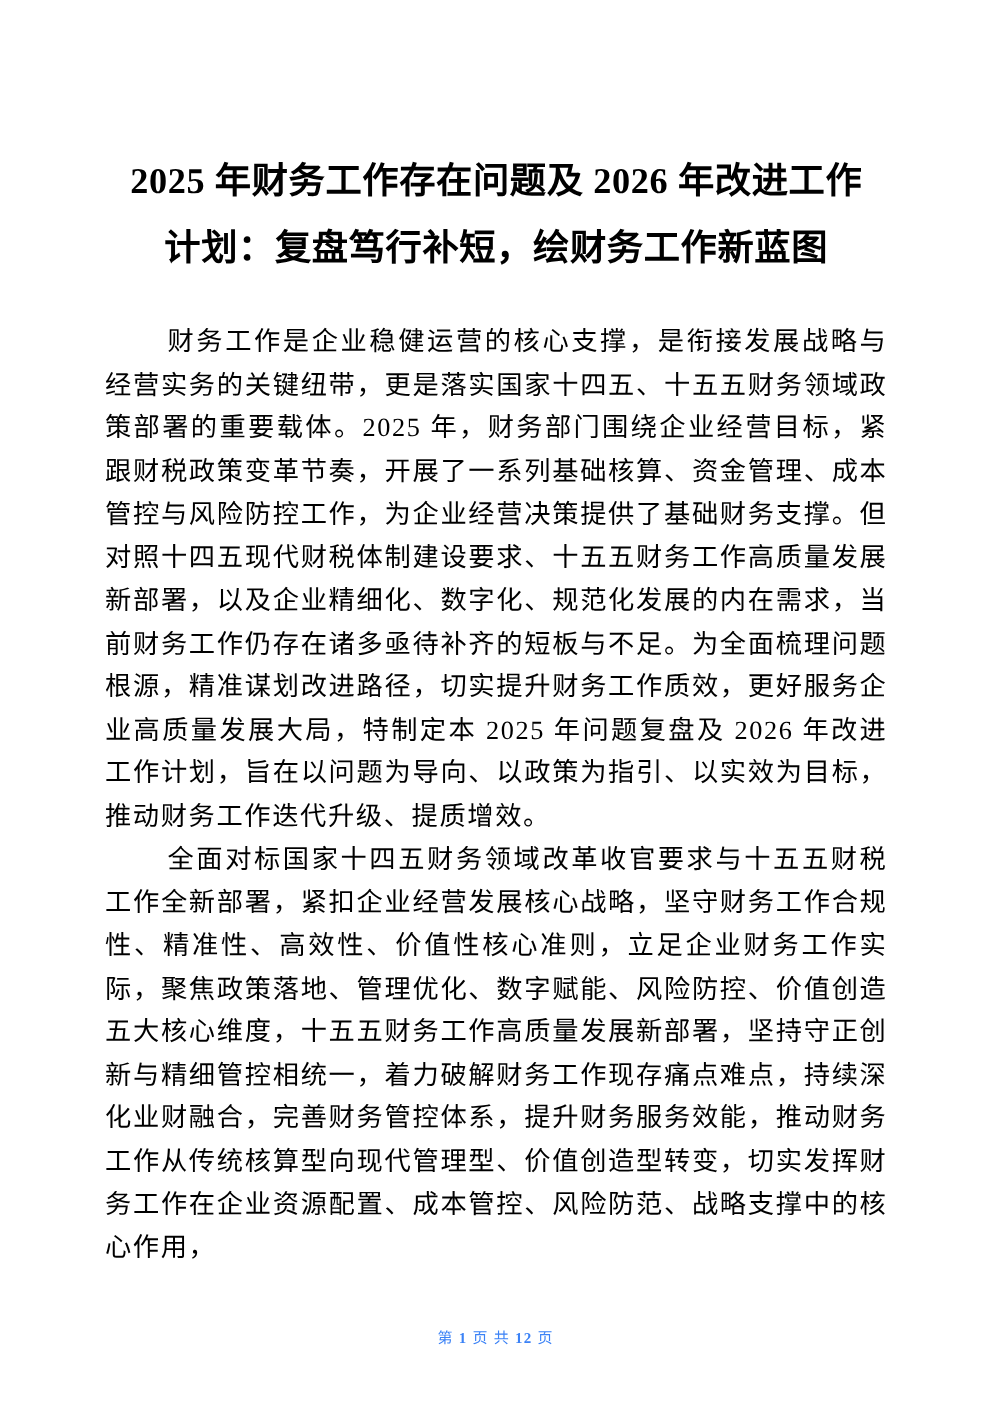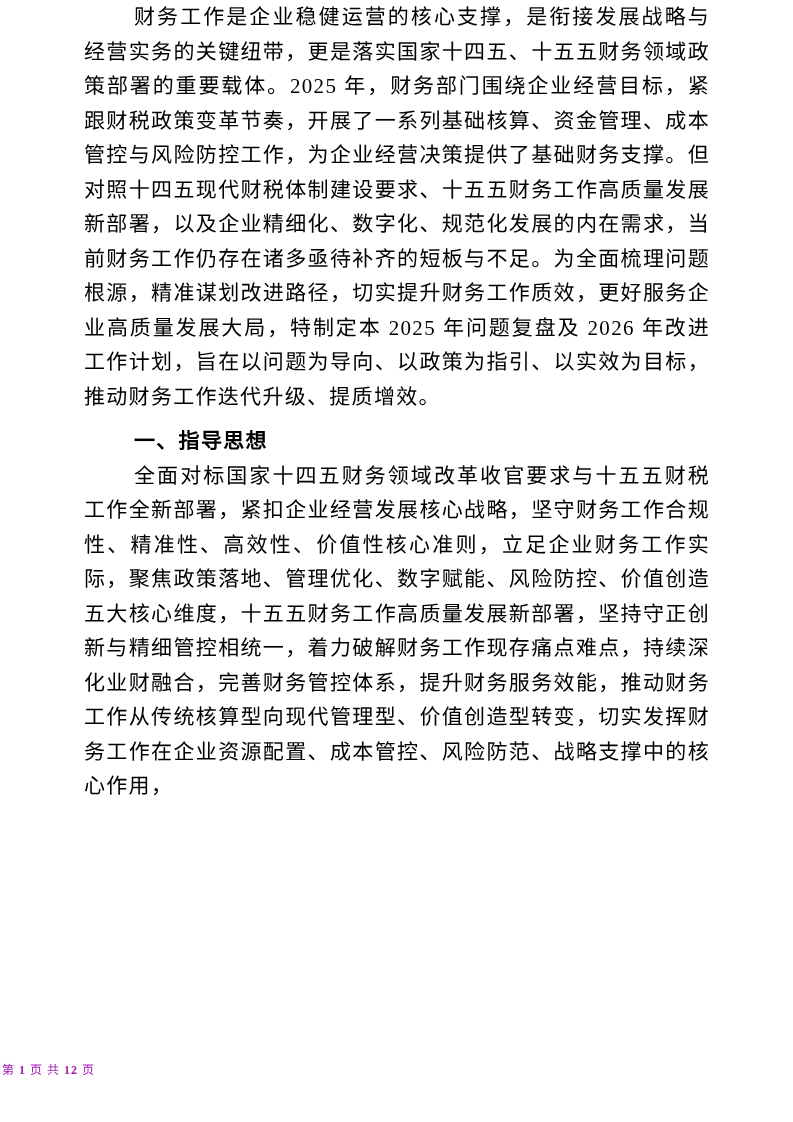--- a/index.html
+++ b/index.html
@@ -48,43 +48,43 @@
     line-height: 34.5px;
     font-weight: bold;
     letter-spacing: 1.3px;
     text-indent: 50px;
   }
   .page-footer {
     position: absolute;
     left: 0;
     bottom: 44px;
     width: 100%;
-    text-align: left;
+    text-align: center;
     font-size: 12px;
     letter-spacing: 1px;
-    color: #a21caf;
+    color: #3b82f6;
   }
   .page-footer span {
     margin: 0 2px;
   }
   .footer-num {
     font-weight: bold;
     font-family: "Liberation Serif", "DejaVu Serif", serif;
   }
 </style>
 </head>
 <body>
 
 <div class="page">
   <div class="content">
 
+    <h1 class="doc-title">2025 年财务工作存在问题及 2026 年改进工作计划：复盘笃行补短，绘财务工作新蓝图</h1>
 
     <p class="para">财务工作是企业稳健运营的核心支撑，是衔接发展战略与经营实务的关键纽带，更是落实国家十四五、十五五财务领域政策部署的重要载体。2025 年，财务部门围绕企业经营目标，紧跟财税政策变革节奏，开展了一系列基础核算、资金管理、成本管控与风险防控工作，为企业经营决策提供了基础财务支撑。但对照十四五现代财税体制建设要求、十五五财务工作高质量发展新部署，以及企业精细化、数字化、规范化发展的内在需求，当前财务工作仍存在诸多亟待补齐的短板与不足。为全面梳理问题根源，精准谋划改进路径，切实提升财务工作质效，更好服务企业高质量发展大局，特制定本 2025 年问题复盘及 2026 年改进工作计划，旨在以问题为导向、以政策为指引、以实效为目标，推动财务工作迭代升级、提质增效。</p>
 
-    <h2 class="section-heading">一、指导思想</h2>
 
     <p class="para">全面对标国家十四五财务领域改革收官要求与十五五财税工作全新部署，紧扣企业经营发展核心战略，坚守财务工作合规性、精准性、高效性、价值性核心准则，立足企业财务工作实际，聚焦政策落地、管理优化、数字赋能、风险防控、价值创造五大核心维度，十五五财务工作高质量发展新部署，坚持守正创新与精细管控相统一，着力破解财务工作现存痛点难点，持续深化业财融合，完善财务管控体系，提升财务服务效能，推动财务工作从传统核算型向现代管理型、价值创造型转变，切实发挥财务工作在企业资源配置、成本管控、风险防范、战略支撑中的核心作用，</p>
 
   </div>
 
   <div class="page-footer">
     <span>第</span><span class="footer-num">1</span><span>页 共</span><span class="footer-num">12</span><span>页</span>
   </div>
 </div>
 

